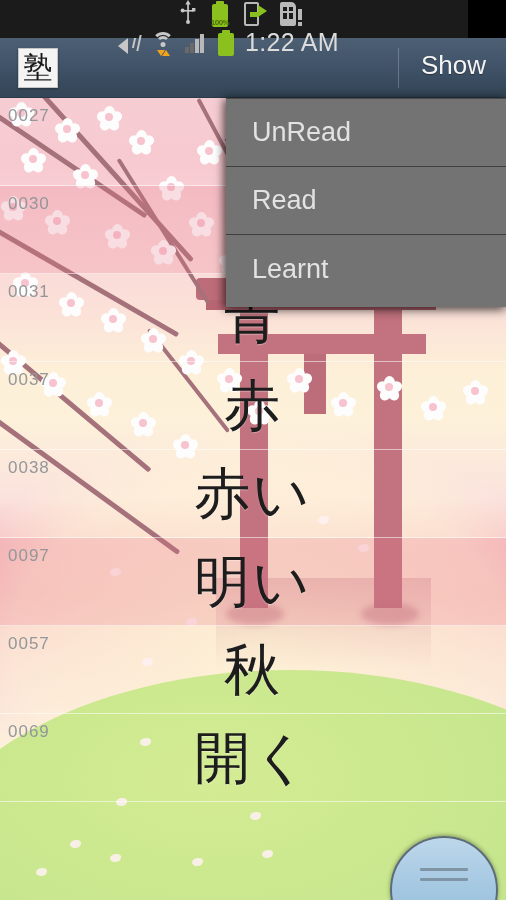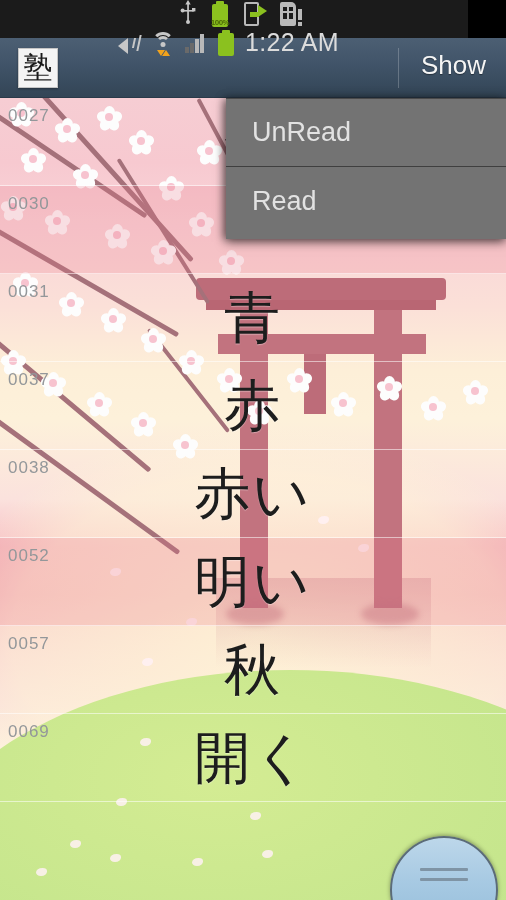--- a/index.html
+++ b/index.html
@@ -624,39 +624,40 @@
       <div class="rid">0037</div>
       <div class="rword">赤</div>
     </div>
 
     <div class="row">
       <div class="rid">0038</div>
       <div class="rword">赤い</div>
     </div>
 
     <div class="row r-hl">
-      <div class="rid">0052</div>
+      <div class="rid">0097</div>
       <div class="rword">明い</div>
     </div>
 
     <div class="row">
       <div class="rid">0057</div>
       <div class="rword">秋</div>
     </div>
 
     <div class="row">
       <div class="rid">0069</div>
       <div class="rword">開く</div>
     </div>
 
   </div>
 
   <div id="dropdown">
     <div class="dd-item">UnRead</div>
     <div class="dd-item">Read</div>
+    <div class="dd-item">Learnt</div>
   </div>
 
   <div id="fab">
     <div class="lines">
       <b></b>
         <b></b>
     </div>
   </div>
 
 </div>

